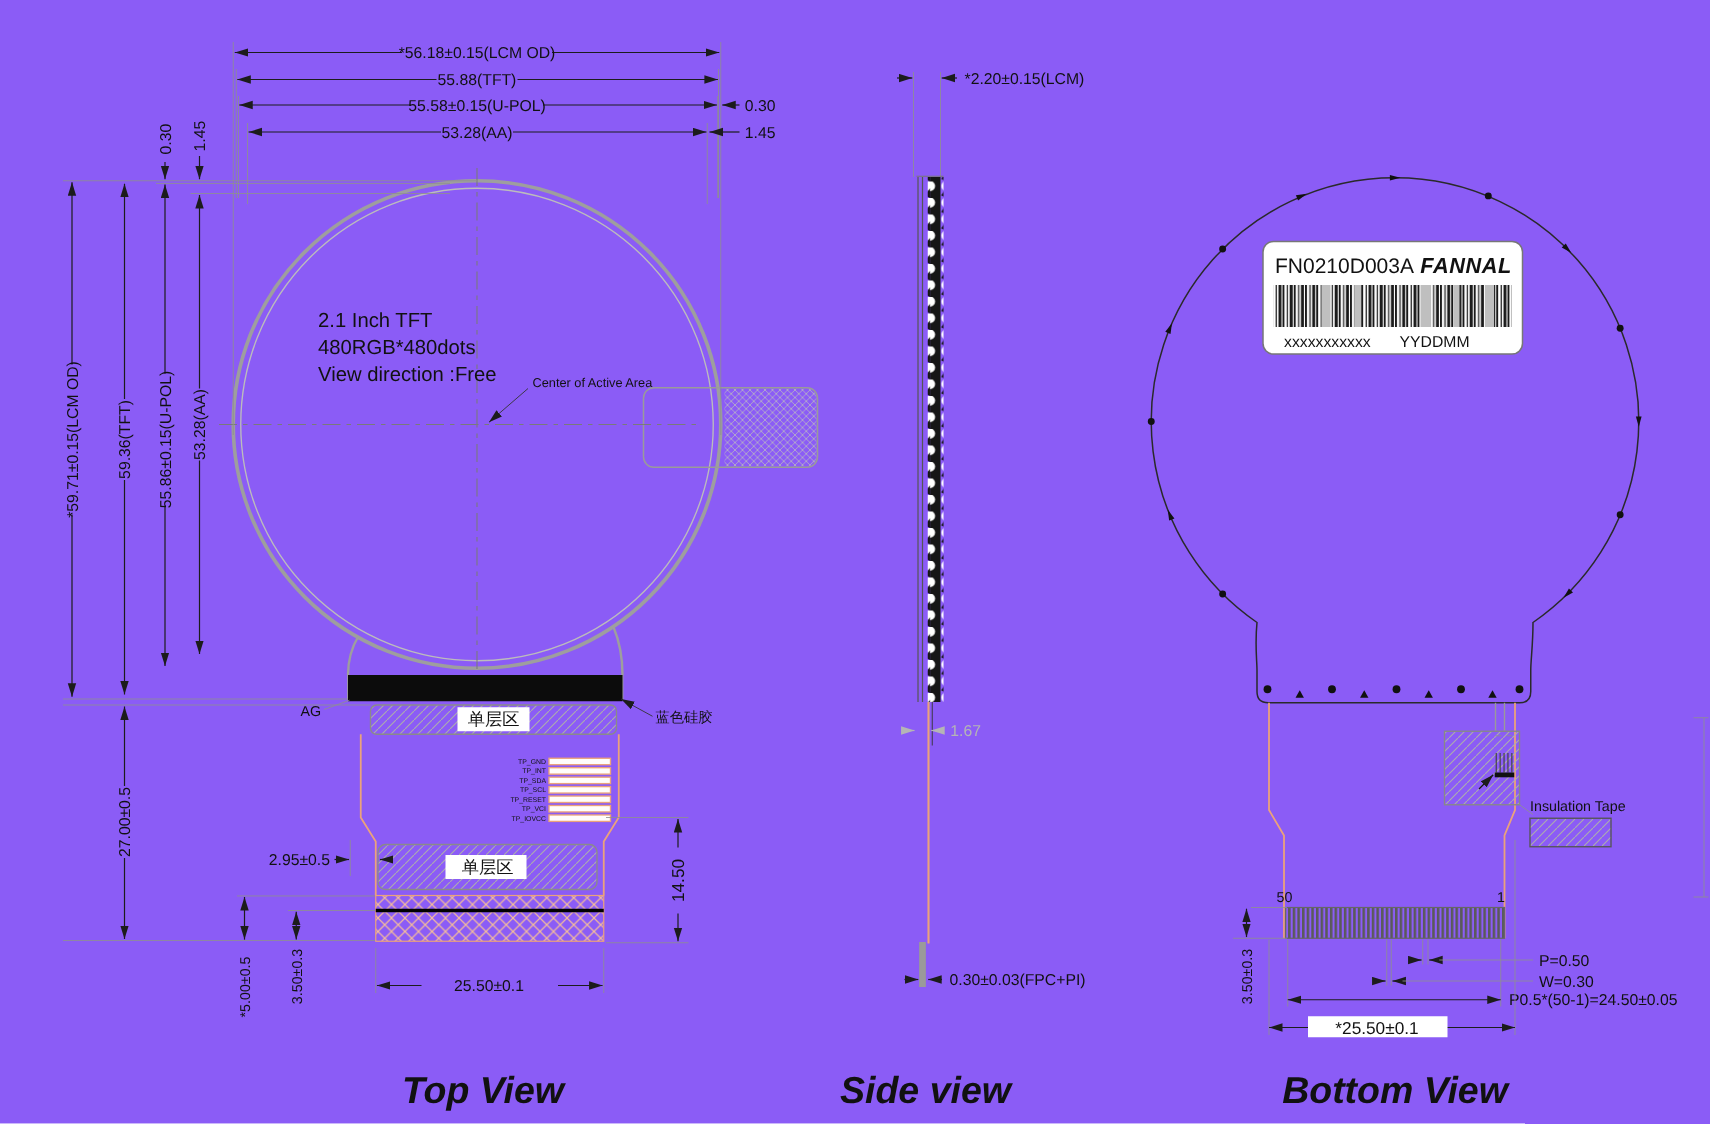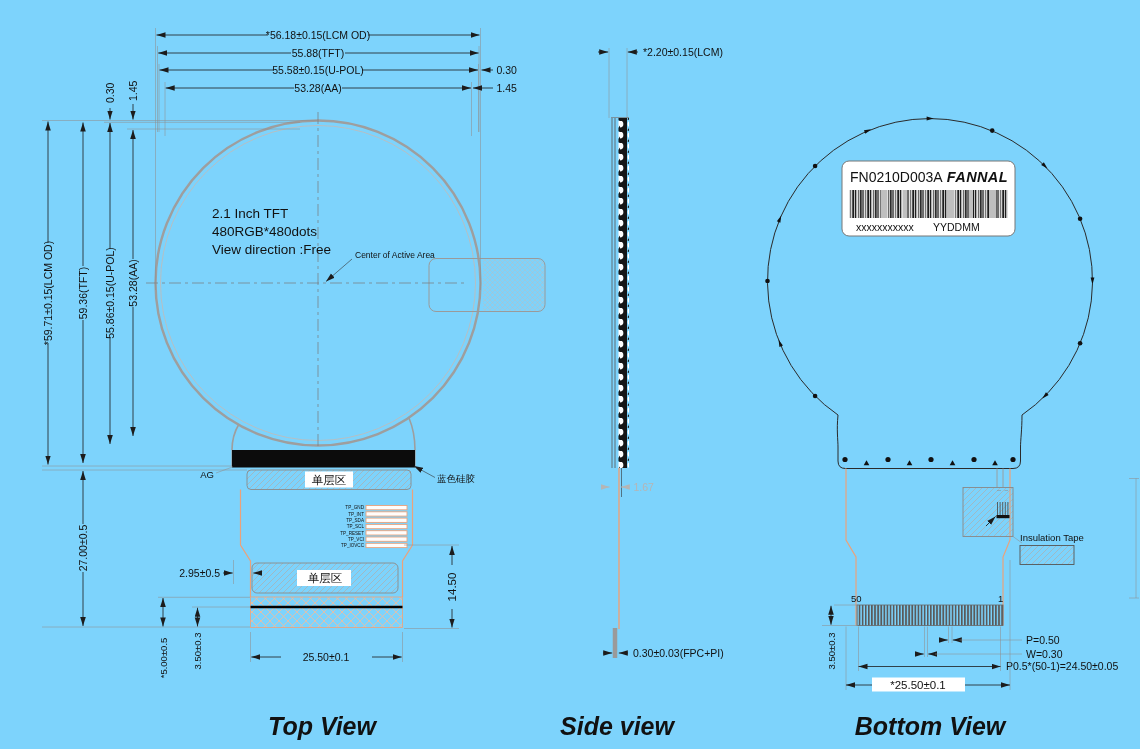--- a/index.html
+++ b/index.html
@@ -1,16 +1,16 @@
 <!DOCTYPE html>
 <html><head>
 <meta charset="utf-8">
 <style>
   html,body{margin:0;padding:0;background:#ffffff;}
-  .canvas{position:relative;width:1140px;height:749px;background:#7dd3fc;overflow:hidden;}
+  .canvas{position:relative;width:1140px;height:749px;background:#8b5cf6;overflow:hidden;}
   svg text{font-family:"Liberation Sans",sans-serif;fill:#111;}
   .e{stroke:#8f8f8f;stroke-width:.55;fill:none;}
   .d{stroke:#1c1c1c;stroke-width:.8;fill:none;}
   .o{stroke:#eba27b;fill:none;}
   .cl{stroke:#7a7a7a;stroke-width:.7;stroke-dasharray:12 4 3 4;fill:none;}
   .t4{font-size:4.6px;}
   .t8{font-size:8.5px;}
   .t9{font-size:9.5px;}
   .t10{font-size:10.5px;}
   .t11{font-size:11.5px;}

